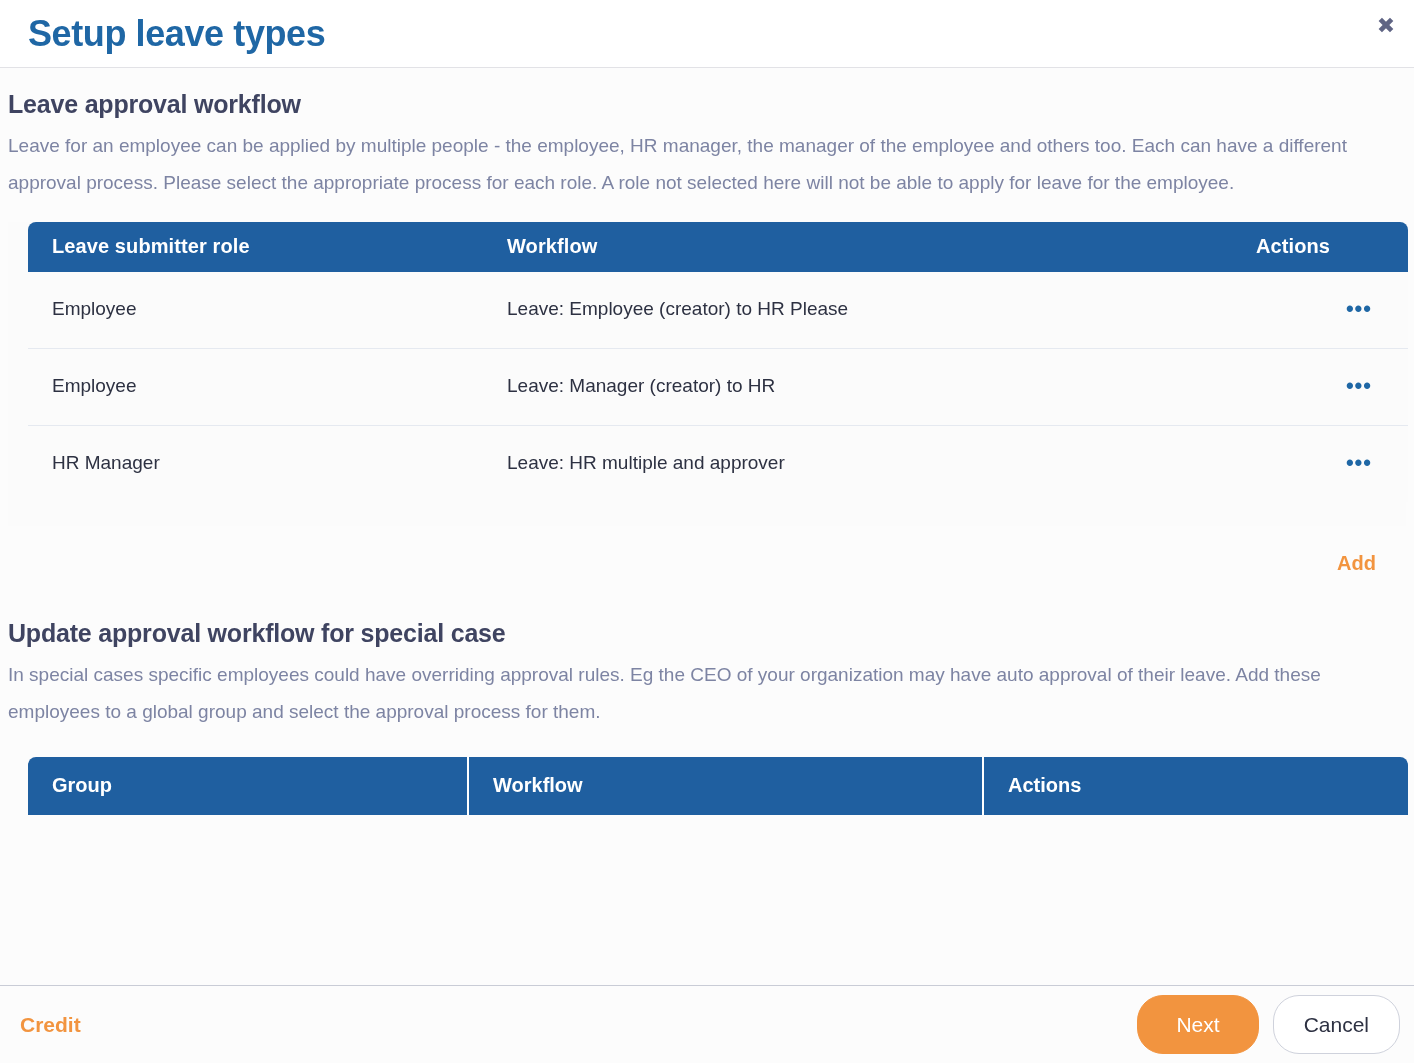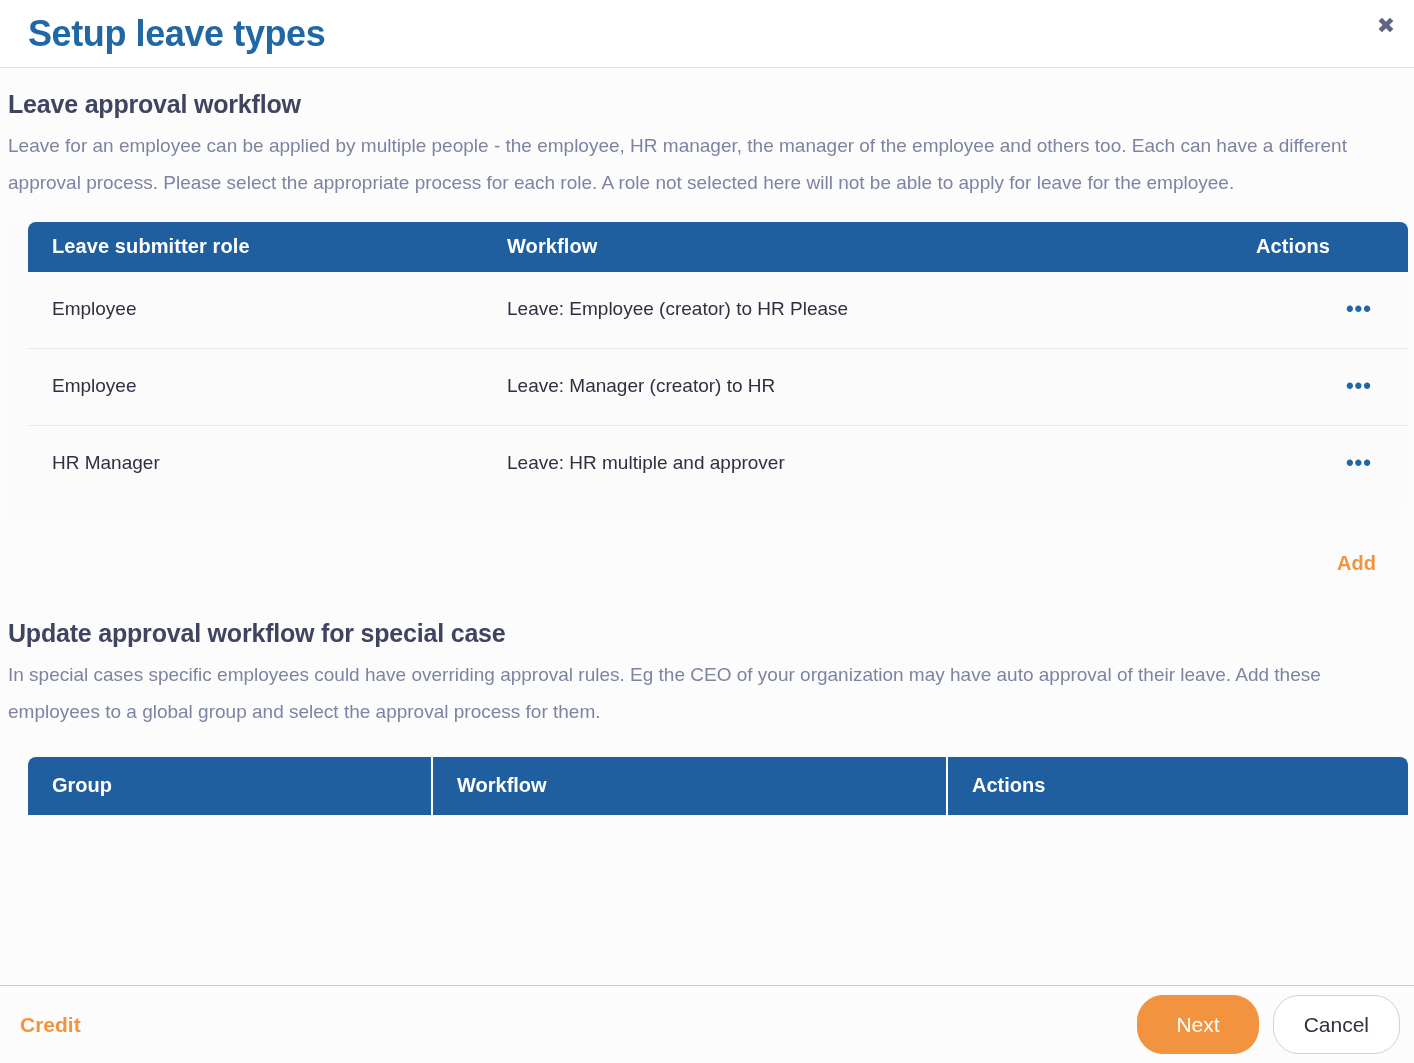--- a/index.html
+++ b/index.html
@@ -300,21 +300,21 @@
       </div>
     </div>
 
     <div class="section2">
       <div class="section-title">Update approval workflow for special case</div>
       <div class="section-desc">In special cases specific employees could have overriding approval rules. Eg the CEO of your organization may have auto approval of their leave. Add these employees to a global group and select the approval process for them.</div>
 
       <table class="tbl2">
         <thead>
           <tr>
-            <th style="width:404px">Group</th>
+            <th style="width:440px">Group</th>
             <th style="width:515px">Workflow</th>
             <th>Actions</th>
           </tr>
         </thead>
         <tbody></tbody>
       </table>
     </div>
 
   </div>
 

